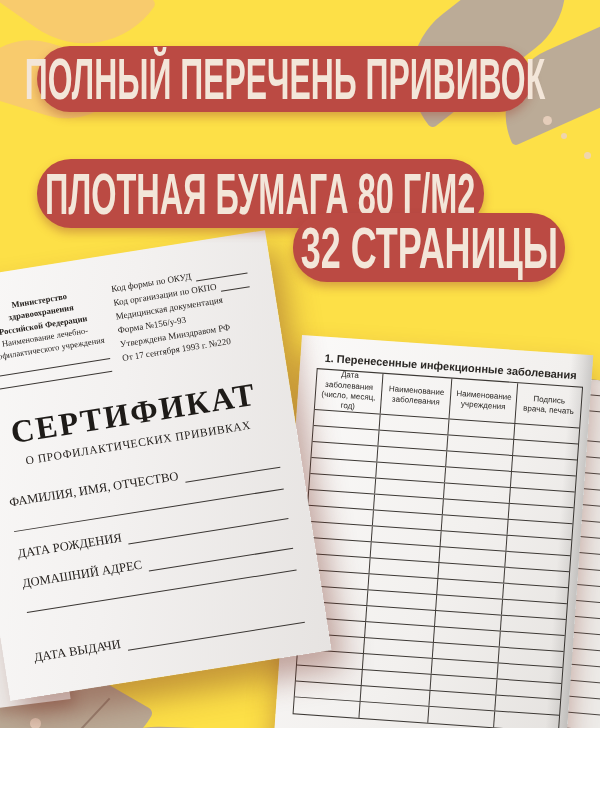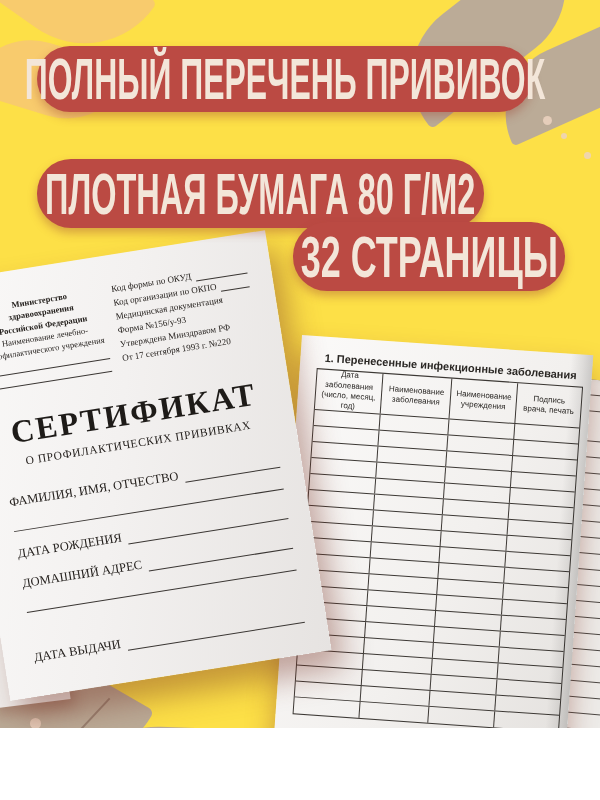--- a/index.html
+++ b/index.html
@@ -27,21 +27,21 @@
   .banner span{
     display:inline-block;white-space:nowrap;
     font-weight:700;font-size:58px;line-height:1;
     color:#F3E6D9;letter-spacing:0;
     transform-origin:center;
   }
   #banner-1{left:37px;top:46px;width:495px;height:66px;}
   #banner-1 span{transform:scaleX(.55);}
   #banner-2{left:37px;top:131px;width:447px;height:69px;margin-top:28px;}
   #banner-2 span{transform:scaleX(.56);}
-  #banner-3{left:293px;top:222px;width:272px;height:69px;}
+  #banner-3{left:293px;top:213px;width:272px;height:69px;}
   #banner-3 span{transform:scaleX(.62);}
   
   #cover-page{
     position:absolute;left:-56px;top:281px;width:325px;height:425px;
     transform:rotate(-9deg);transform-origin:top left;
     background:linear-gradient(105deg,#FAF9F8 0%,#F3F1F0 45%,#E6E3E1 100%);
     box-shadow:10px 20px 30px rgba(120,50,35,.42);
     z-index:4;
     box-sizing:border-box;
     padding:28px 22px 0 30px;

